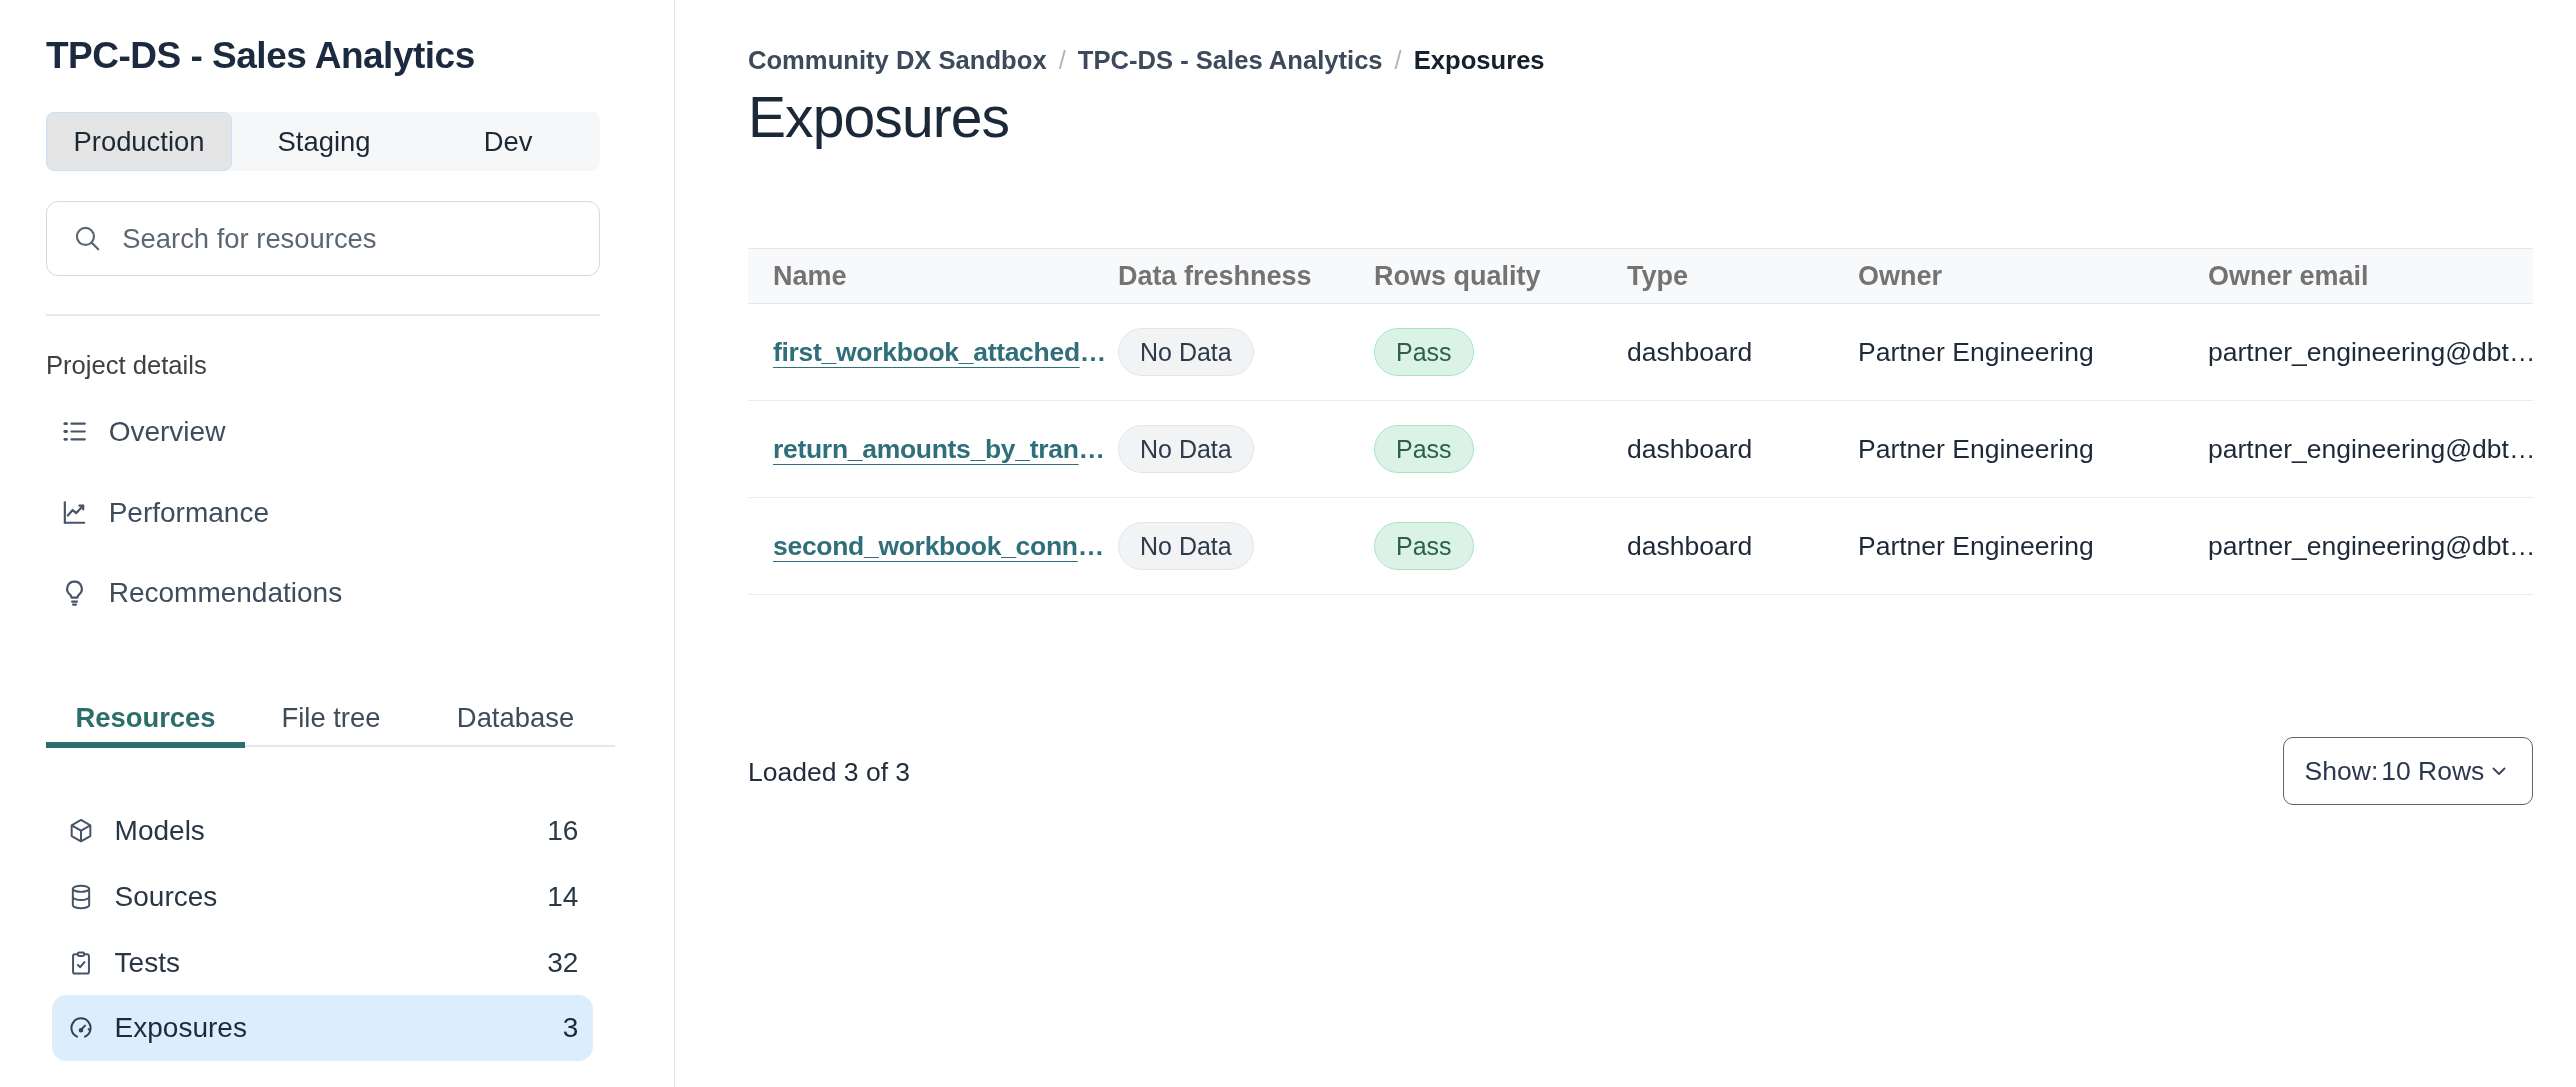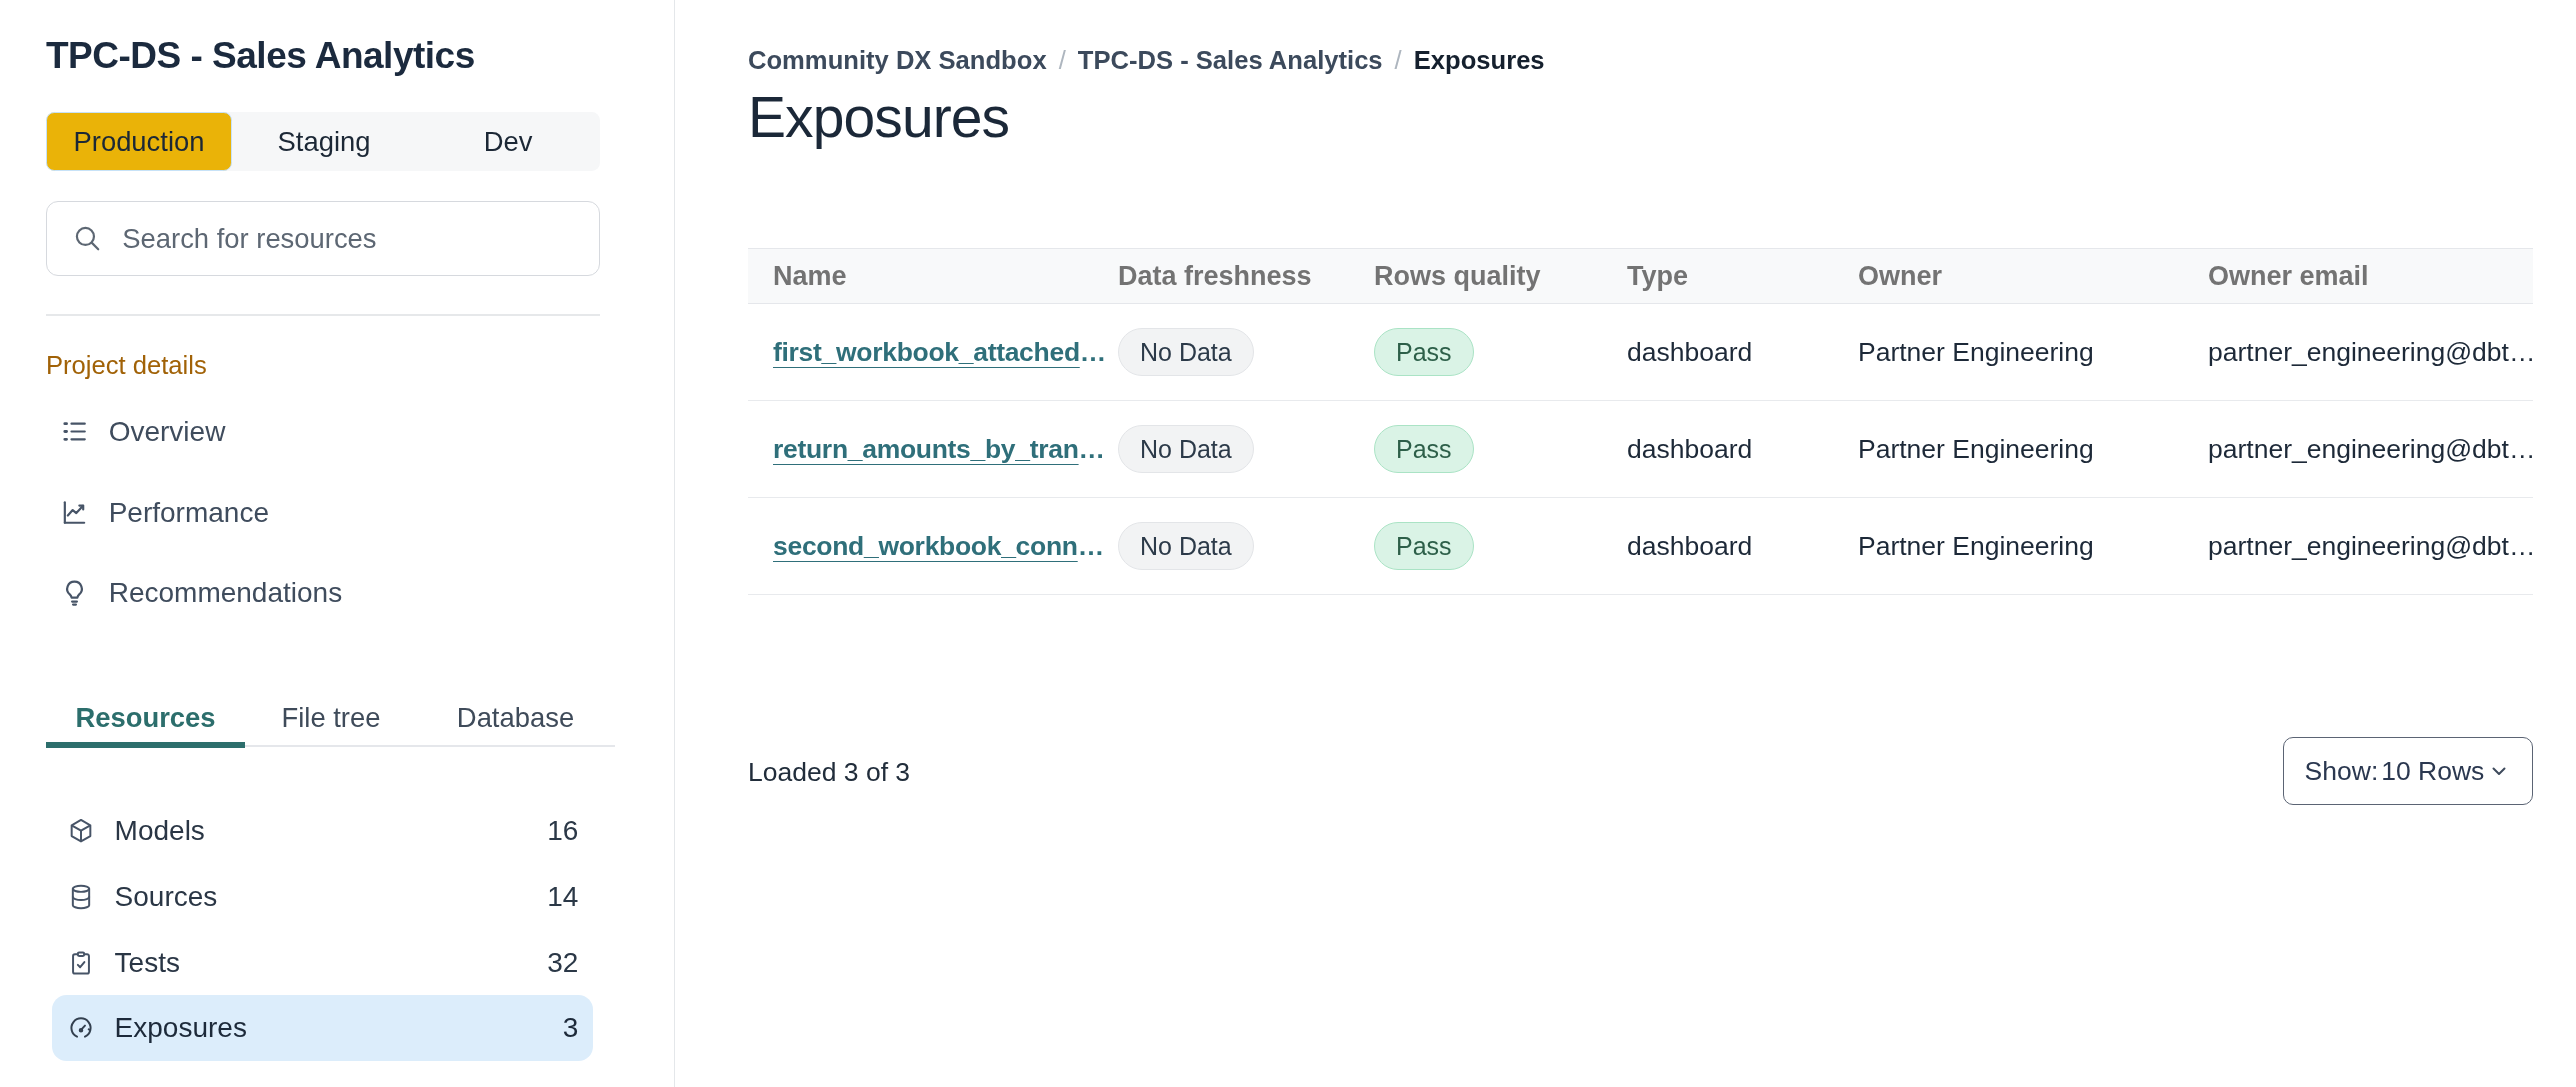--- a/index.html
+++ b/index.html
@@ -10,32 +10,32 @@
   .sidebar { position:absolute; left:0; top:0; width:674px; height:1088px; background:#fff; }
   .sidebar-divider-v { position:absolute; left:674px; top:0; width:0.9px; height:1088px; background:#e4e7ea; }
 
   .project-title { position:absolute; left:46px; top:35px; font-size:37px; font-weight:700;
     color:#1b2a3e; letter-spacing:-0.5px; white-space:nowrap; }
 
   .env-tabs { position:absolute; left:46px; top:112px; width:554px; height:59px;
     background:#f6f7f8; border-radius:8.2px; display:flex; align-items:stretch; }
   .env-tab { flex:1; display:flex; align-items:center; justify-content:center;
     font-size:27.4px; color:#1c2836; cursor:pointer; border-radius:8.2px; }
-  .env-tab.active { background:#eab308; border:0.9px solid #c7e2f7; }
+  .env-tab.active { background:#e5e5e5; border:0.9px solid #c7e2f7; }
 
   .search-box { position:absolute; left:46px; top:201px; width:554px; height:75px;
     border:1.8px solid #d6d9de; border-radius:12px; display:flex; align-items:center; background:#fff; }
   .search-box svg { margin-left:24px; flex:0 0 auto; }
   .search-box input { border:none; outline:none; background:transparent; margin-left:18.3px;
     font-size:27.4px; color:#6d28d9; width:457px; font-family:"Liberation Sans", sans-serif; }
   .search-box input::placeholder { color:#5d6773; opacity:1; }
 
   .sb-hr { position:absolute; left:46px; top:314px; width:554px; height:1.8px; background:#e6e8ea; }
 
-  .section-label { position:absolute; left:46px; top:351px; font-size:25.6px; color:#a16207; }
+  .section-label { position:absolute; left:46px; top:351px; font-size:25.6px; color:#404040; }
 
   .nav-item { position:absolute; left:46px; width:554px; height:59px; display:flex; align-items:center; cursor:pointer; }
   .nav-item svg { margin-left:13.7px; flex:0 0 auto; }
   .nav-item .nav-label { margin-left:20px; font-size:28px; color:#3f4c5d; }
 
   .res-tab { position:absolute; font-size:27.4px; color:#3f4b5a; text-align:center; top:702px; cursor:pointer; }
   .res-tab.active { color:#2c6e6c; font-weight:700; }
   .res-tabs-line { position:absolute; left:46px; top:745px; width:569px; height:1.8px; background:#e5e7eb; }
   .res-tabs-active-bar { position:absolute; left:46px; top:742px; width:199px; height:5.5px; background:#2c6e6c; }
 

